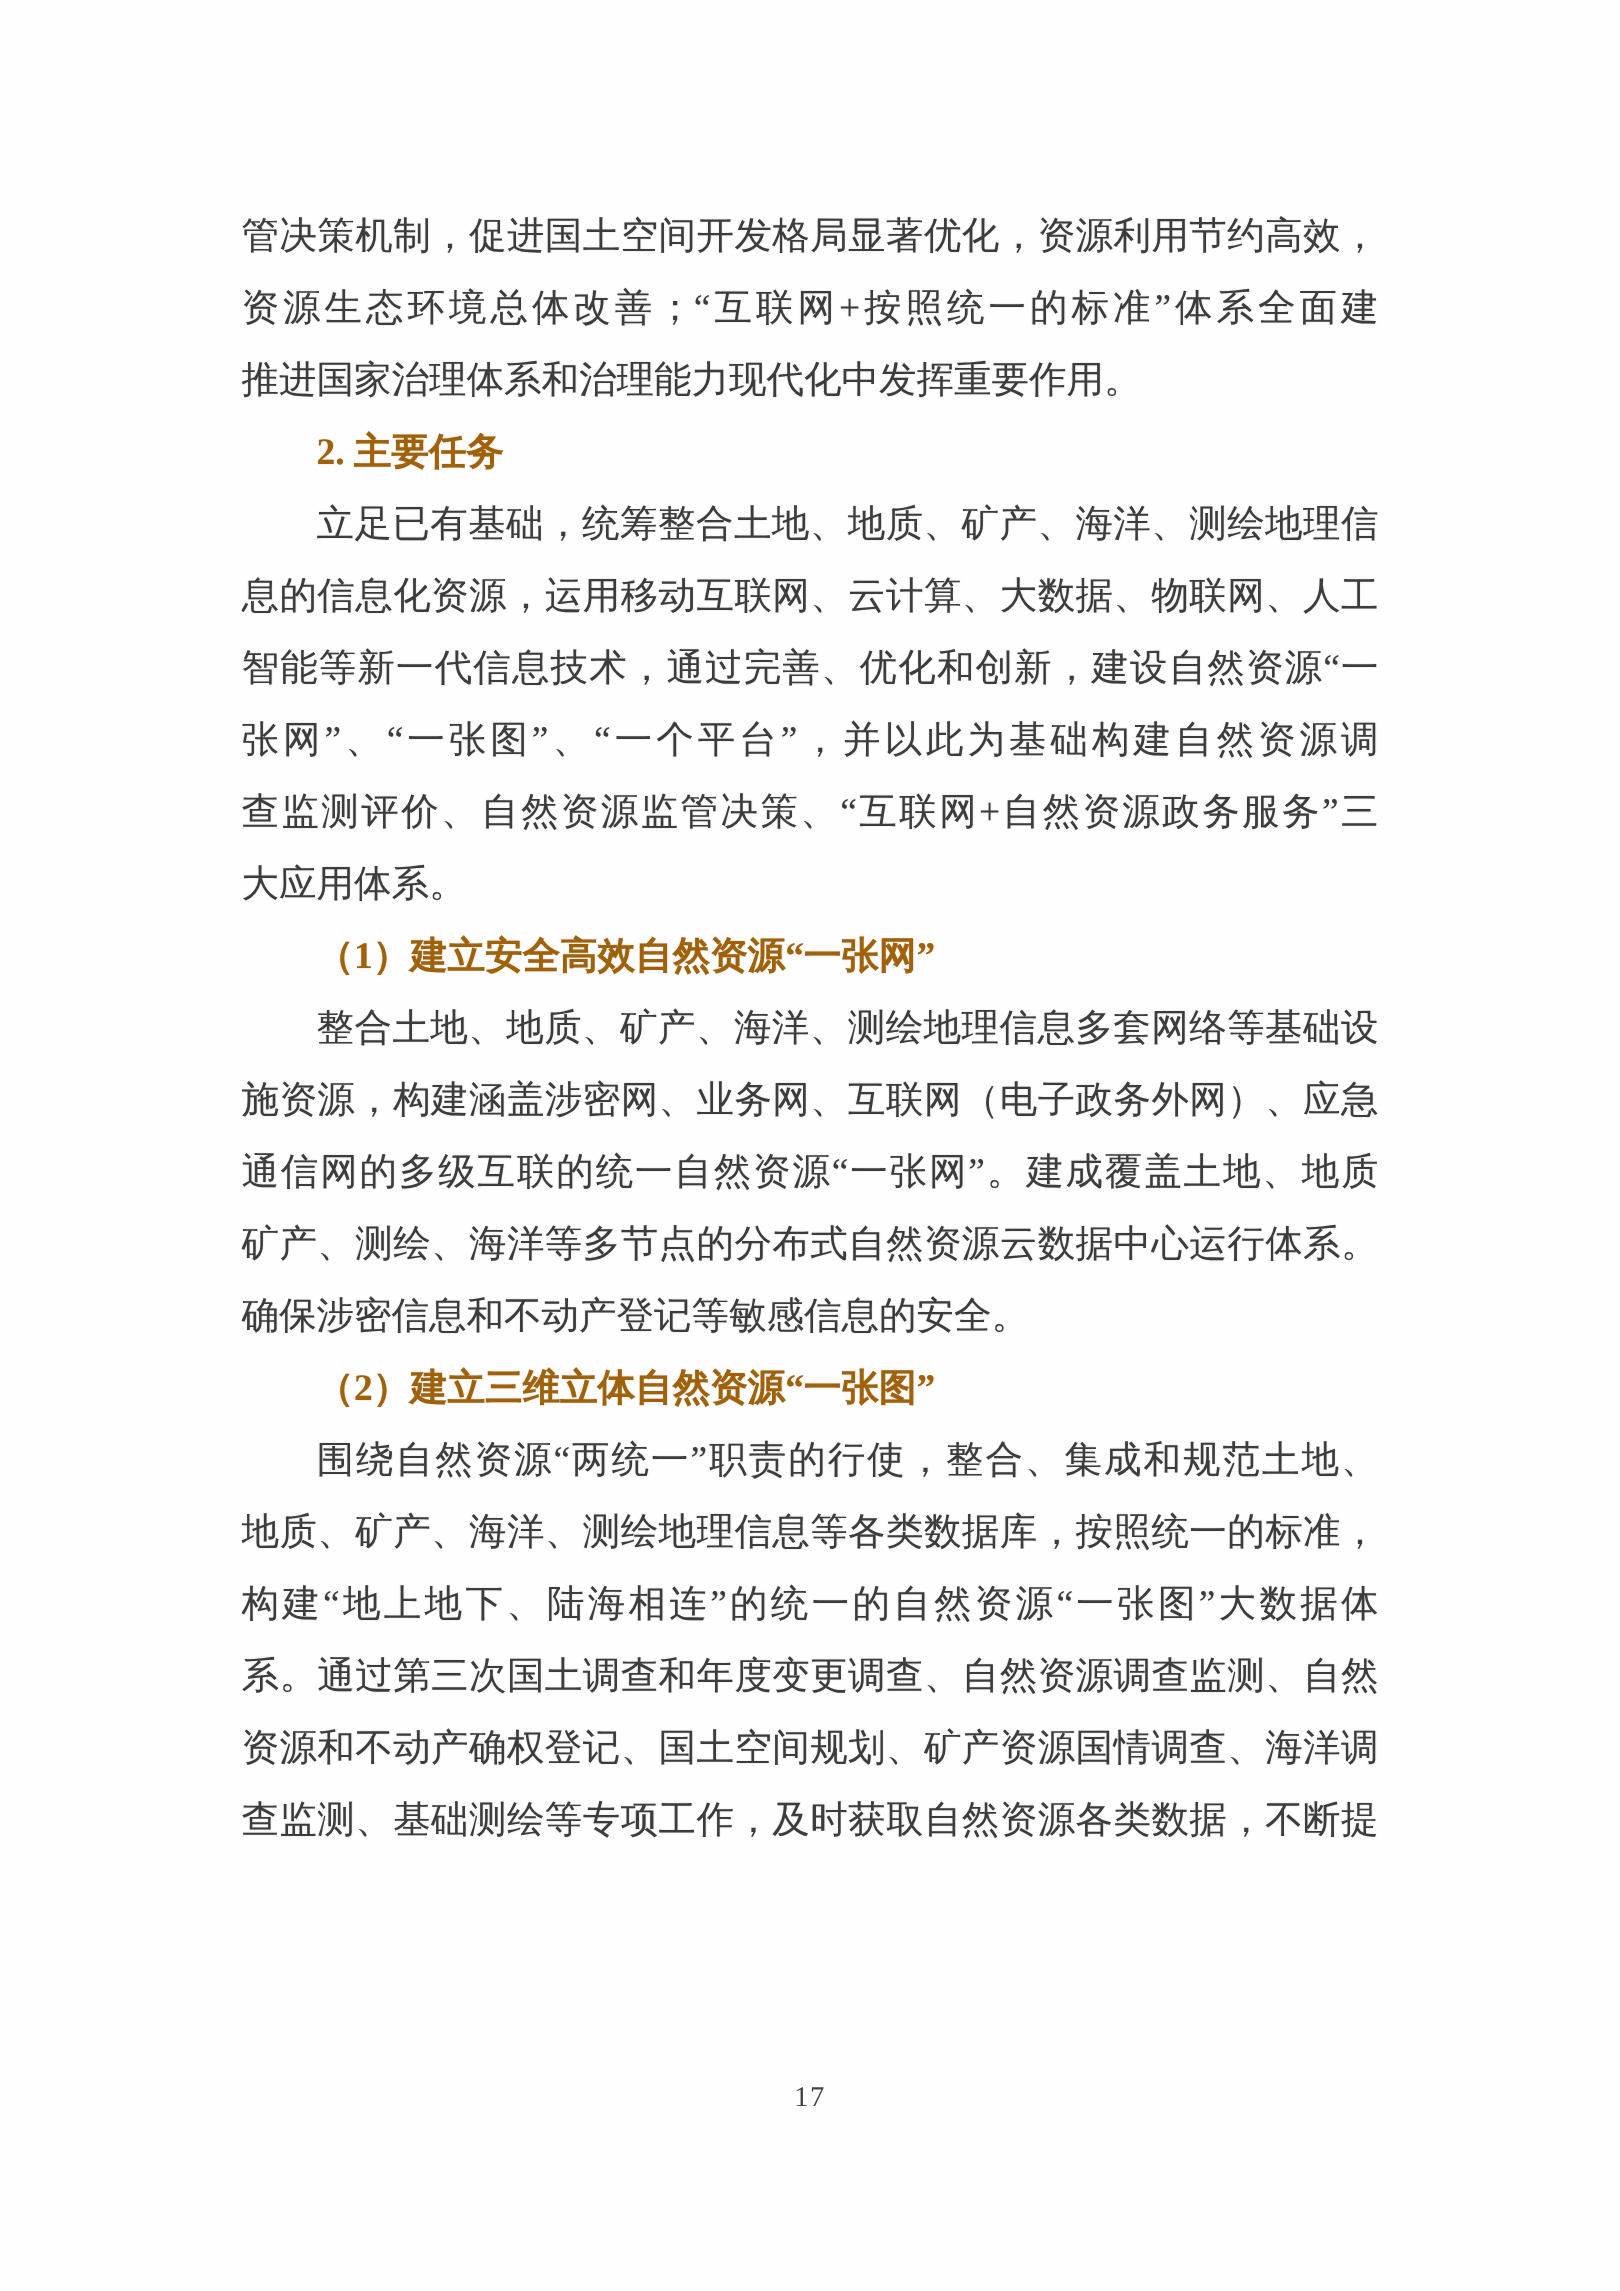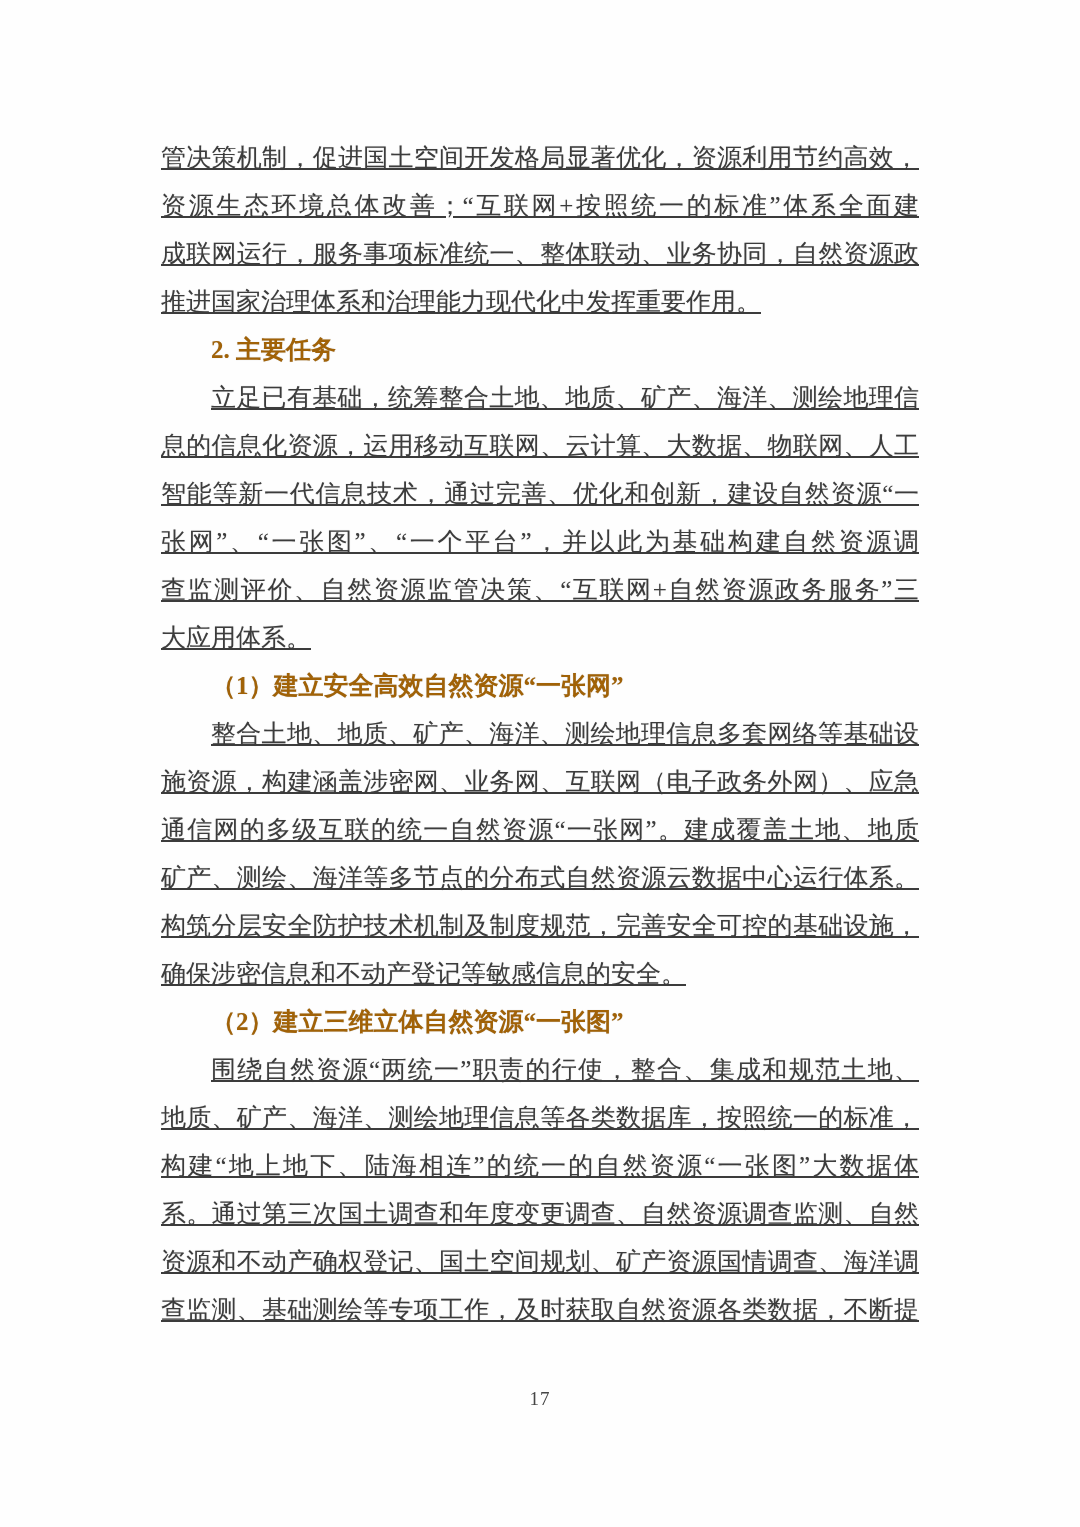--- a/index.html
+++ b/index.html
@@ -21,21 +21,21 @@
   .text-block {
     position: absolute;
     left: 161px;
     top: 134px;
     width: 758px;
     font-size: 25px;
     line-height: 48px;
     text-shadow: 0 0 1px rgba(40, 40, 40, 0.25);
   }
 
-  .para { margin: 0; padding: 0; text-decoration: underline; }
+  .para { margin: 0; padding: 0; }
 
   .line {
     margin: 0;
     padding: 0;
     height: 48px;
     text-align: justify;
     text-align-last: justify;
     text-justify: inter-character;
     overflow: hidden;
   }
@@ -66,21 +66,20 @@
 </head>
 <body>
 
 <div class="page">
 
   <main class="text-block">
 
     <section class="para">
       <div class="line">管决策机制，促进国土空间开发格局显著优化，资源利用节约高效，</div>
       <div class="line">资源生态环境总体改善；“互联网+按照统一的标准”体系全面建</div>
-      <div class="line">成联网运行，服务事项标准统一、整体联动、业务协同，自然资源政</div>
       <div class="line end">推进国家治理体系和治理能力现代化中发挥重要作用。</div>
     </section>
 
     <h2 class="line heading indent end">2. 主要任务</h2>
 
     <section class="para">
       <div class="line indent">立足已有基础，统筹整合土地、地质、矿产、海洋、测绘地理信</div>
       <div class="line">息的信息化资源，运用移动互联网、云计算、大数据、物联网、人工</div>
       <div class="line">智能等新一代信息技术，通过完善、优化和创新，建设自然资源“一</div>
       <div class="line">张网”、“一张图”、“一个平台”，并以此为基础构建自然资源调</div>
@@ -88,21 +87,20 @@
       <div class="line end">大应用体系。</div>
     </section>
 
     <h3 class="line heading indent end">（1）建立安全高效自然资源“一张网”</h3>
 
     <section class="para">
       <div class="line indent">整合土地、地质、矿产、海洋、测绘地理信息多套网络等基础设</div>
       <div class="line">施资源，构建涵盖涉密网、业务网、互联网（电子政务外网）、应急</div>
       <div class="line">通信网的多级互联的统一自然资源“一张网”。建成覆盖土地、地质</div>
       <div class="line">矿产、测绘、海洋等多节点的分布式自然资源云数据中心运行体系。</div>
-      <div class="line">构筑分层安全防护技术机制及制度规范，完善安全可控的基础设施，</div>
       <div class="line end">确保涉密信息和不动产登记等敏感信息的安全。</div>
     </section>
 
     <h3 class="line heading indent end">（2）建立三维立体自然资源“一张图”</h3>
 
     <section class="para">
       <div class="line indent">围绕自然资源“两统一”职责的行使，整合、集成和规范土地、</div>
       <div class="line">地质、矿产、海洋、测绘地理信息等各类数据库，按照统一的标准，</div>
       <div class="line">构建“地上地下、陆海相连”的统一的自然资源“一张图”大数据体</div>
       <div class="line">系。通过第三次国土调查和年度变更调查、自然资源调查监测、自然</div>

